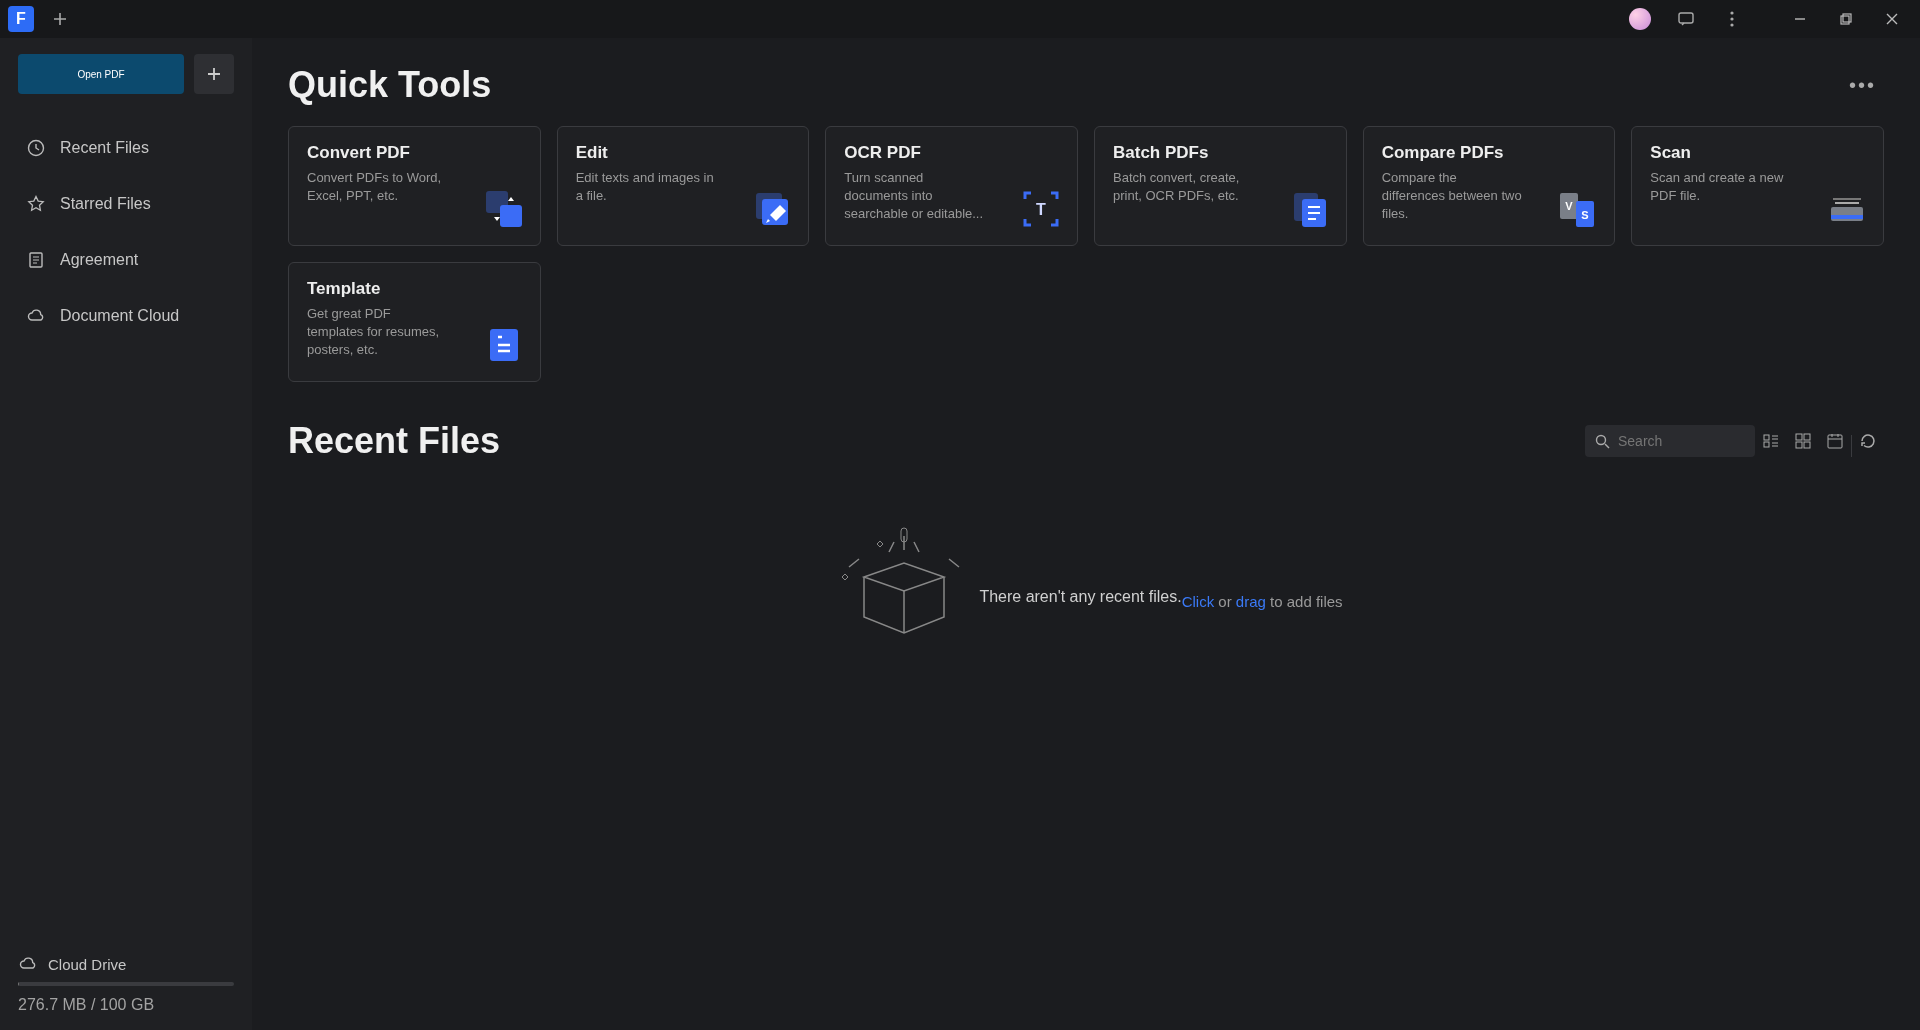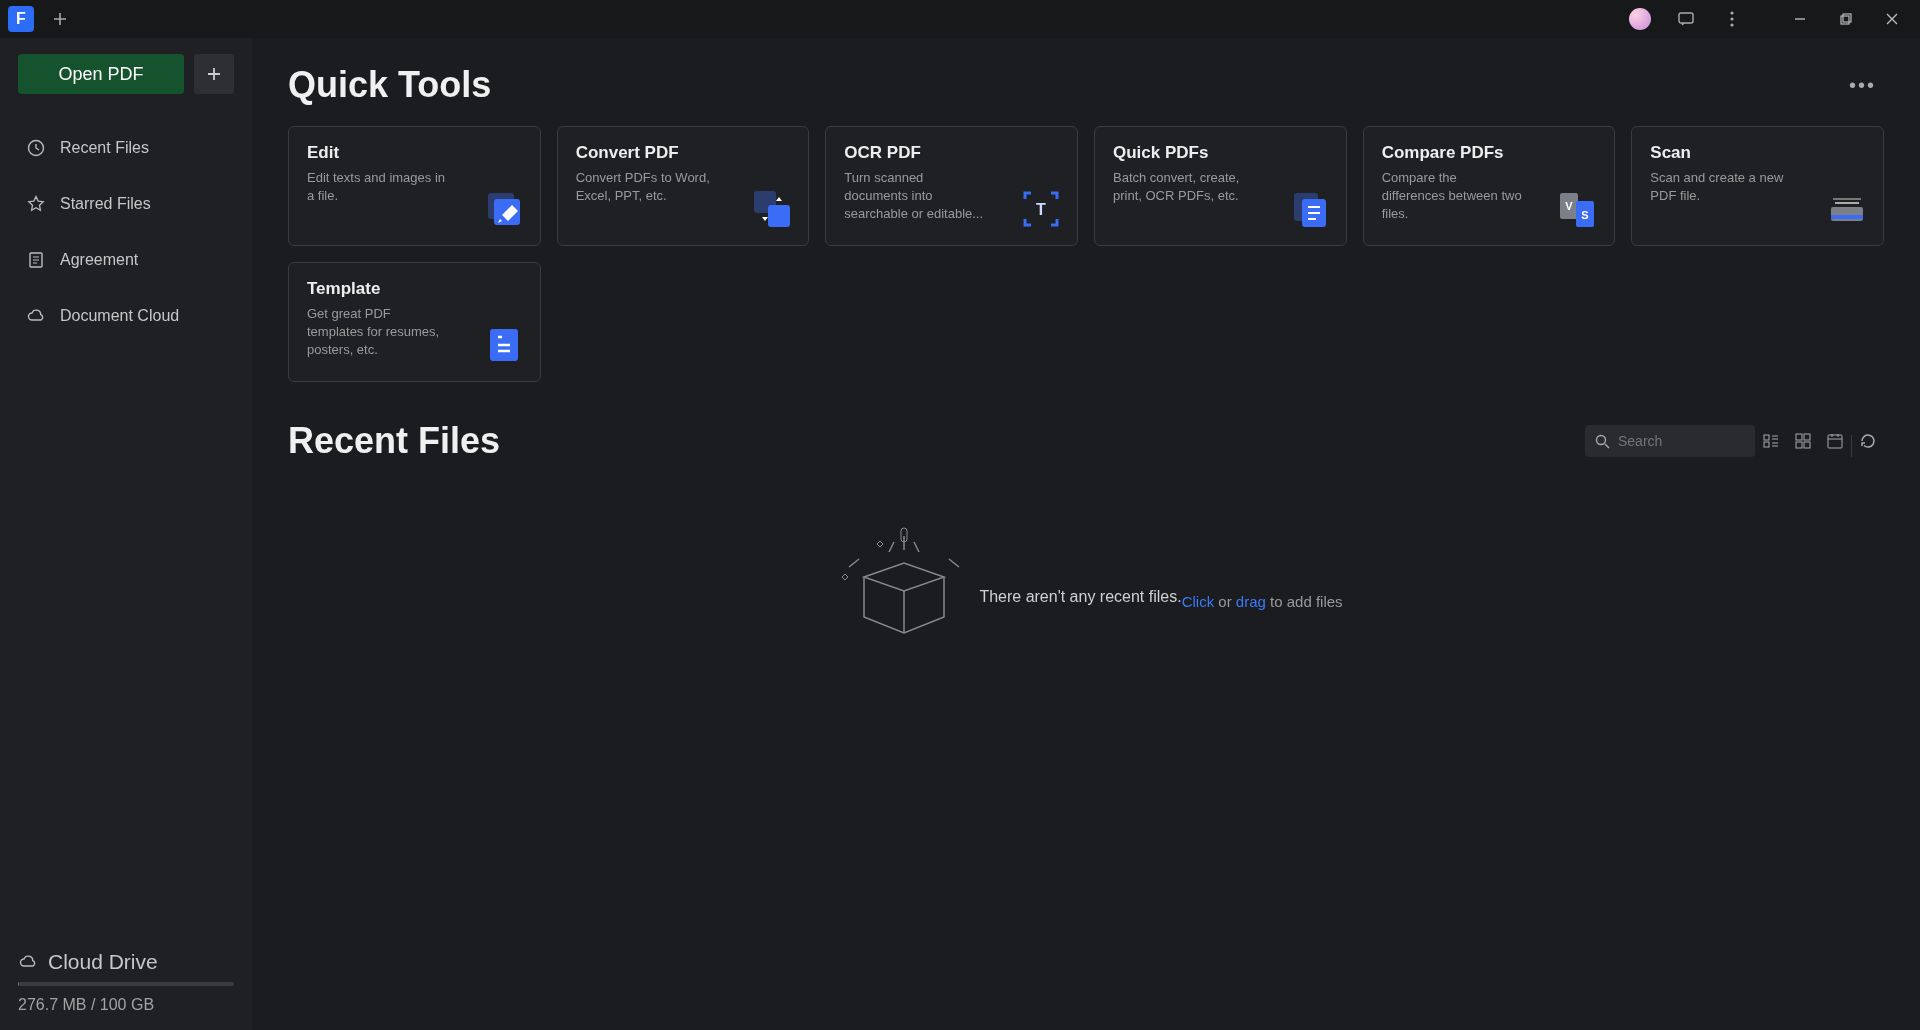--- a/index.html
+++ b/index.html
@@ -36,43 +36,43 @@
 .body {
   display: flex; flex: 1; min-height: 0;
 }
 .sidebar {
   width: 252px; background: #1f2023;
   display: flex; flex-direction: column;
   padding: 16px 18px;
 }
 .sidebar-top { display: flex; gap: 10px; margin-bottom: 30px; }
 .open-pdf-btn {
-  flex: 1; height: 40px; background: #14532d;
+  flex: 1; height: 40px; background: #0c4a6e;
   border: none; border-radius: 4px;
-  color: #fff; font-size: 18px; cursor: pointer;
+  color: #fff; font-size: 10px; cursor: pointer;
 }
 .plus-btn {
   width: 40px; height: 40px; background: #2e2f33;
   border: none; border-radius: 4px; cursor: pointer;
   display: flex; align-items: center; justify-content: center;
 }
 .sidebar-nav { display: flex; flex-direction: column; gap: 8px; }
 .nav-item {
   display: flex; align-items: center; gap: 14px;
   height: 48px; padding: 0 8px; border-radius: 4px;
   cursor: pointer; color: #c7c7c7; font-size: 16px;
 }
 .nav-icon {
   width: 20px; height: 20px; display: flex;
   align-items: center; justify-content: center;
 }
 .sidebar-spacer { flex: 1; }
 .cloud-row {
   display: flex; align-items: center; gap: 10px;
-  color: #c7c7c7; font-size: 21px; margin-bottom: 8px;
+  color: #c7c7c7; font-size: 15px; margin-bottom: 8px;
 }
 .storage-bar {
   height: 4px; background: #3a3b3f; border-radius: 2px;
   margin-bottom: 10px; overflow: hidden;
 }
 .storage-fill { height: 100%; width: 0.3%; background: #777; }
 .storage-text { color: #a3a3a3; font-size: 16px; }
 .main {
   flex: 1; padding: 26px 36px; overflow: auto;
 }
@@ -247,58 +247,58 @@
 
   <div class="main">
     <div class="section-head">
       <div class="section-title">Quick Tools</div>
       <div class="dots-btn">•••</div>
     </div>
 
     <div class="tools-grid">
 
       <div class="tool-card">
+        <div class="tool-title">Convert PDF</div>
+        <div class="tool-desc">Convert PDFs to Word, Excel, PPT, etc.</div>
+        <div class="tool-icon">
+          <svg viewBox="0 0 44 44">
+              <rect x="4" y="4" width="22" height="22" rx="3" fill="#2b3d6e"></rect>
+              <rect x="18" y="18" width="22" height="22" rx="3" fill="#3b6cf6"></rect>
+              <path d="M12 30h6l-3 4zM32 14h-6l3-4z" fill="#fff"></path>
+            </svg>
+        </div>
+      </div>
+
+      <div class="tool-card">
         <div class="tool-title">Edit</div>
         <div class="tool-desc">Edit texts and images in a file.</div>
         <div class="tool-icon">
           <svg viewBox="0 0 44 44">
               <rect x="6" y="6" width="26" height="26" rx="3" fill="#2b3d6e"></rect>
               <rect x="12" y="12" width="26" height="26" rx="3" fill="#3b6cf6"></rect>
               <path d="M30 18l6 6-10 10-6-6z" fill="#fff"></path>
               <path d="M20 34l-4 2 2-4z" fill="#fff"></path>
             </svg>
         </div>
       </div>
 
       <div class="tool-card">
-        <div class="tool-title">Convert PDF</div>
-        <div class="tool-desc">Convert PDFs to Word, Excel, PPT, etc.</div>
-        <div class="tool-icon">
-          <svg viewBox="0 0 44 44">
-              <rect x="4" y="4" width="22" height="22" rx="3" fill="#2b3d6e"></rect>
-              <rect x="18" y="18" width="22" height="22" rx="3" fill="#3b6cf6"></rect>
-              <path d="M12 30h6l-3 4zM32 14h-6l3-4z" fill="#fff"></path>
-            </svg>
-        </div>
-      </div>
-
-      <div class="tool-card">
         <div class="tool-title">OCR PDF</div>
         <div class="tool-desc">Turn scanned documents into searchable or editable...</div>
         <div class="tool-icon">
           <svg viewBox="0 0 44 44">
               <path d="M6 12V6h6M38 12V6h-6M6 32v6h6M38 32v6h-6" stroke="#3b6cf6" stroke-width="3" fill="none"></path>
               <text x="22" y="28" text-anchor="middle" font-size="16" fill="#cfd8ff" font-weight="bold">T</text>
             </svg>
         </div>
       </div>
 
 
       <div class="tool-card">
-        <div class="tool-title">Quick PDFs</div>
+        <div class="tool-title">Batch PDFs</div>
         <div class="tool-desc">Batch convert, create, print, OCR PDFs, etc.</div>
         <div class="tool-icon">
           <svg viewBox="0 0 44 44">
               <rect x="6" y="6" width="24" height="28" rx="3" fill="#2b3d6e"></rect>
               <rect x="14" y="12" width="24" height="28" rx="3" fill="#3b6cf6"></rect>
               <path d="M20 20h12M20 26h12M20 32h8" stroke="#fff" stroke-width="2"></path>
             </svg>
         </div>
       </div>
 

